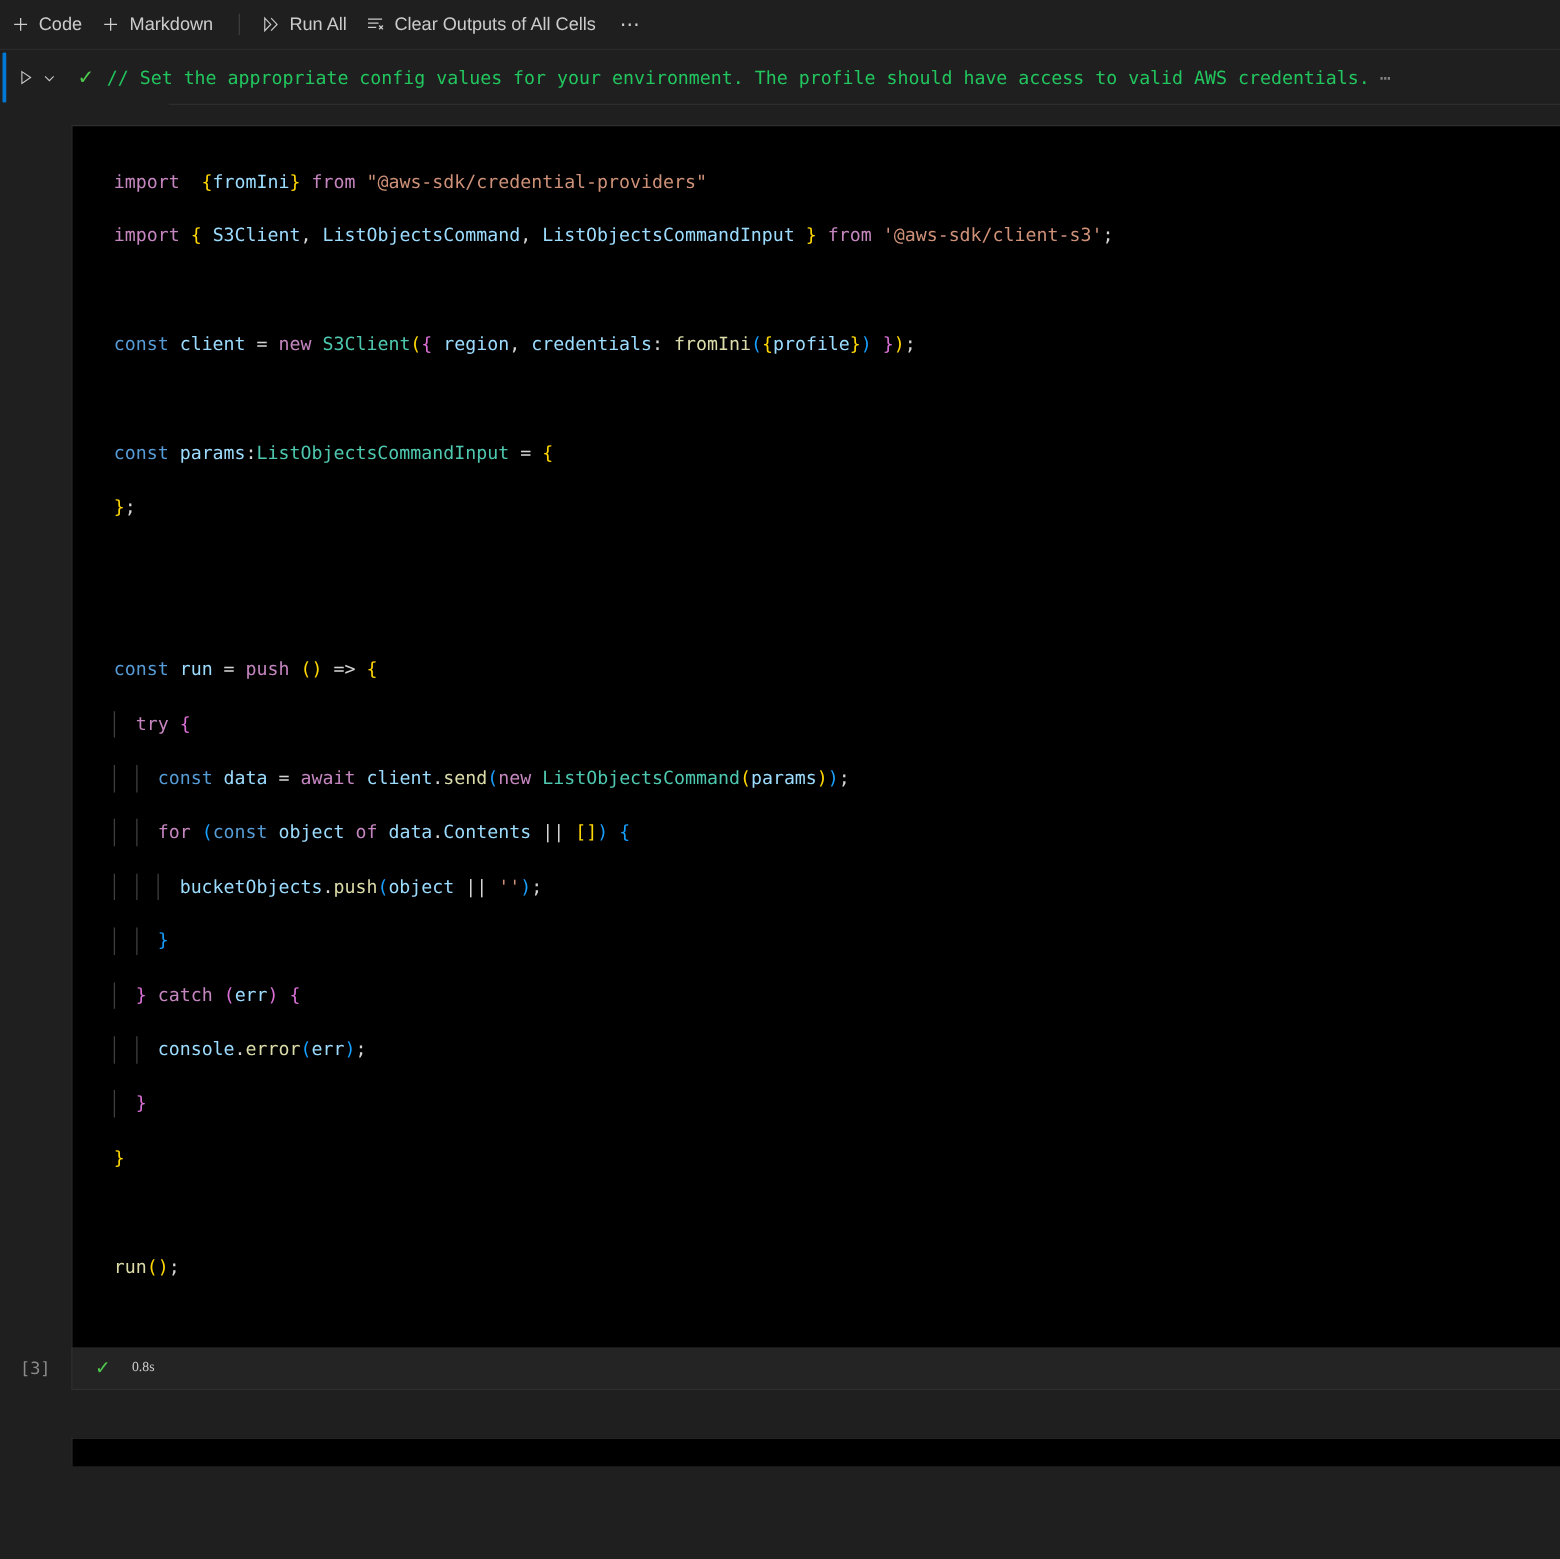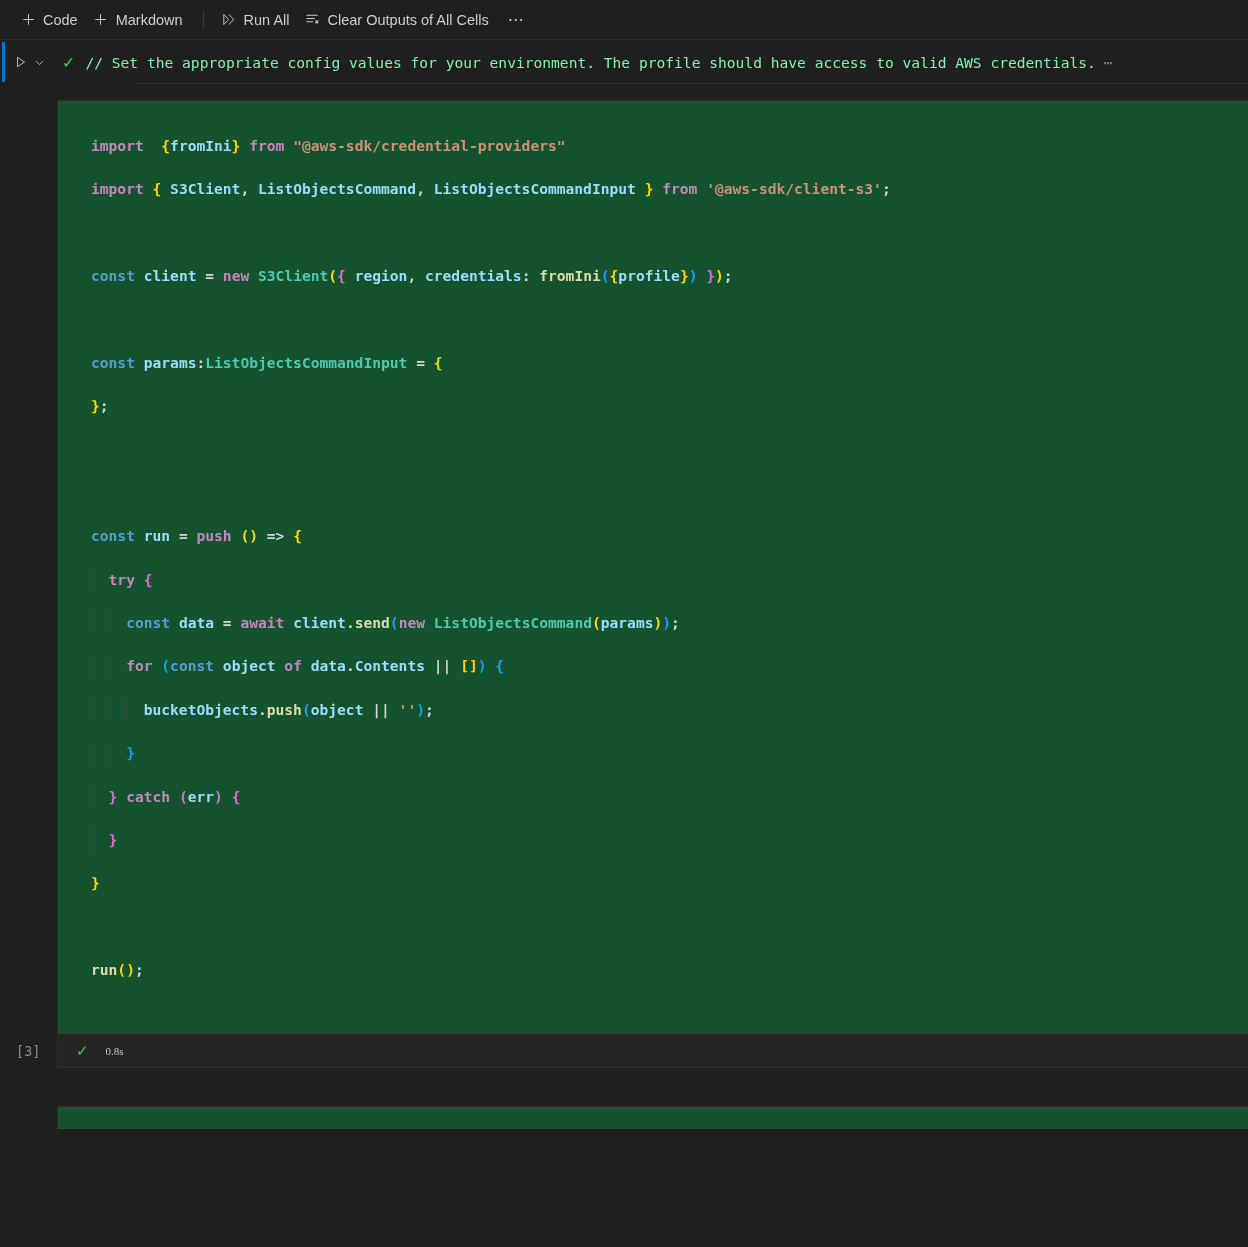--- a/index.html
+++ b/index.html
@@ -10,21 +10,21 @@
     overflow: hidden;
     font-family: "Liberation Sans", sans-serif;
     -webkit-font-smoothing: antialiased;
   }
   .nb { position: relative; width: 1248px; height: 1247px; background:#1f1f1f; }
 
   
   .toolbar {
     height: 40px;
     display: flex; align-items: center;
-    padding-left: 14px;
+    padding-left: 2px;
     gap: 0px;
     border-bottom: 1px solid #2b2b2b;
     background: #1f1f1f;
   }
   .tb-item {
     display: flex; align-items: center; gap: 7px;
     color: #cccccc; font-size: 14.5px;
     padding: 3px 9px 3px 6px;
     border-radius: 4px;
     cursor: pointer; white-space: nowrap;
@@ -39,34 +39,33 @@
     position:absolute; left:2px; top:2px; width:3px; height:40px;
     background:#0078d4; border-radius:1px;
   }
   .md-runbtn { width:22px; margin-left:10px; display:flex; align-items:center; justify-content:center;
                color:#cccccc; cursor:pointer; }
   .md-chev { width:14px; display:flex; align-items:center; justify-content:center; color:#cccccc;
              font-size:10px; cursor:pointer; margin-right:6px;}
   .md-check { color:#4ec94e; font-size:16px; margin-left:10px; margin-right:10px; }
   .md-text {
     font-family: "DejaVu Sans Mono", monospace;
-    font-size: 14.6px; color:#86efac; white-space: pre;
+    font-size: 14.6px; color:#22c55e; white-space: pre;
   }
   .md-more { color:#808080; font-family:"DejaVu Sans Mono", monospace; font-size:14.6px; }
   .md-underline { position:absolute; left:135px; right:0px; bottom:0; height:1px; background:#2d2d2d; }
 
   
   .cell { position:relative; }
   .editor {
     margin-left: 57px; margin-right: 0px;
-    background: #14532d;
+    background: #000000;
     border-top:1px solid #2f2f2f;
     border-left:1px solid #2f2f2f;
     padding: 12px 0 10px 0;
-    font-weight: bold;
   }
   .code {
     font-family: "DejaVu Sans Mono", monospace;
     font-size: 14.6px;
     line-height: 21.7px;
     color: #d4d4d4;
     white-space: pre;
     padding-left: 33px;
     position: relative;
   }
@@ -178,20 +177,21 @@
 <div class="ln"><span class="b1">}</span><span class="op">;</span></div>
 <div class="ln"> </div>
 <div class="ln"> </div>
 <div class="ln"><span class="kw2">const</span> <span class="var">run</span> <span class="op">=</span> <span class="kw">push</span> <span class="b1">()</span> <span class="op">=&gt;</span> <span class="b1">{</span></div>
 <div class="ln"><span class="ig" style="left:0px;"></span>  <span class="kw">try</span> <span class="b2">{</span></div>
 <div class="ln"><span class="ig" style="left:0px;"></span><span class="ig" style="left:17.6px;"></span>    <span class="kw2">const</span> <span class="var">data</span> <span class="op">=</span> <span class="kw">await</span> <span class="var">client</span><span class="op">.</span><span class="fn">send</span><span class="b3">(</span><span class="kw">new</span> <span class="typ">ListObjectsCommand</span><span class="b1">(</span><span class="var">params</span><span class="b1">)</span><span class="b3">)</span><span class="op">;</span></div>
 <div class="ln"><span class="ig" style="left:0px;"></span><span class="ig" style="left:17.6px;"></span>    <span class="kw">for</span> <span class="b3">(</span><span class="kw2">const</span> <span class="var">object</span> <span class="kw">of</span> <span class="var">data</span><span class="op">.</span><span class="var">Contents</span> <span class="op">||</span> <span class="b1">[]</span><span class="b3">)</span> <span class="b3">{</span></div>
 <div class="ln"><span class="ig" style="left:0px;"></span><span class="ig" style="left:17.6px;"></span><span class="ig" style="left:35.2px;"></span>      <span class="var">bucketObjects</span><span class="op">.</span><span class="fn">push</span><span class="b3">(</span><span class="var">object</span> <span class="op">||</span> <span class="str">''</span><span class="b3">)</span><span class="op">;</span></div>
 <div class="ln"><span class="ig" style="left:0px;"></span><span class="ig" style="left:17.6px;"></span>    <span class="b3">}</span></div>
 <div class="ln"><span class="ig" style="left:0px;"></span>  <span class="b2">}</span> <span class="kw">catch</span> <span class="b2">(</span><span class="var">err</span><span class="b2">)</span> <span class="b2">{</span></div>
+<div class="ln"><span class="ig" style="left:0px;"></span><span class="ig" style="left:17.6px;"></span>    <span class="var">console</span><span class="op">.</span><span class="fn">error</span><span class="b3">(</span><span class="var">err</span><span class="b3">)</span><span class="op">;</span></div>
 <div class="ln"><span class="ig" style="left:0px;"></span>  <span class="b2">}</span></div>
 <div class="ln"><span class="b1">}</span></div>
 <div class="ln"> </div>
 <div class="ln"><span class="fn">run</span><span class="b1">()</span><span class="op">;</span></div>
       </div>
     </div>
     <div class="status-row">
       <div class="exec-count">[3]</div>
       <div class="status-inner">
         <span class="status-check">✓</span>

